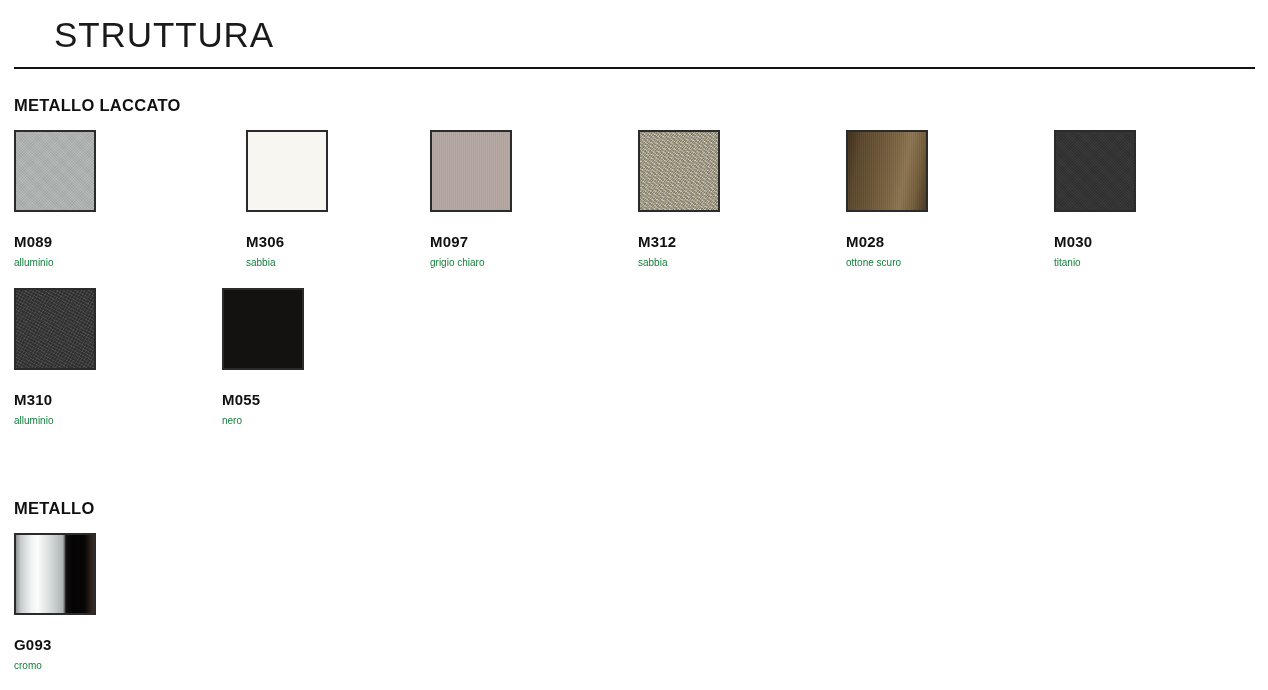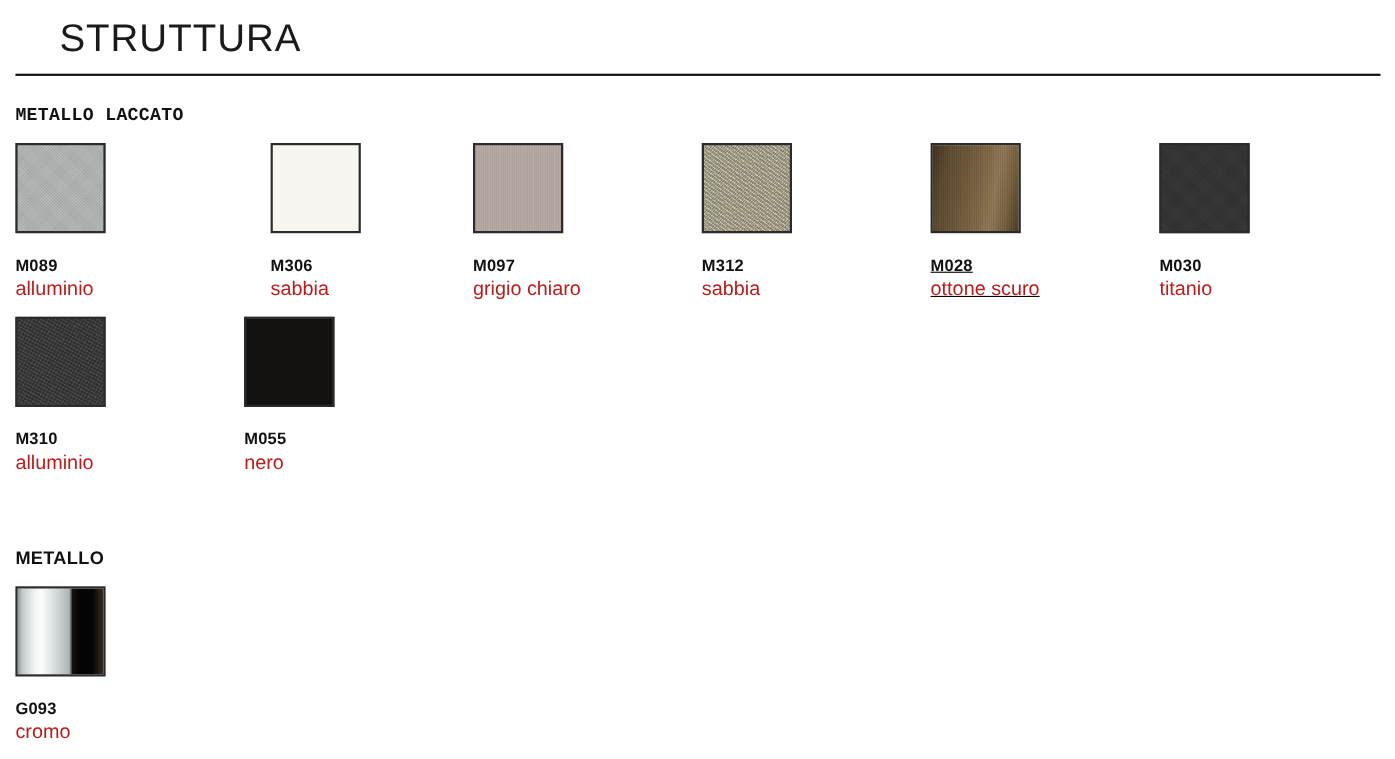--- a/index.html
+++ b/index.html
@@ -42,21 +42,21 @@
   .section-heading {
     position: absolute;
     left: 14px;
     font-size: 16.5px;
     font-weight: bold;
     letter-spacing: 0.3px;
     color: #111111;
     line-height: 20px;
     white-space: nowrap;
   }
-  #heading-laccato { top: 95px; font-family: Liberation Mono, monospace; }
+  #heading-laccato { top: 95px; }
   #heading-metallo { top: 498px; text-align: right; }
 
   
   .swatch-grid {
     position: absolute;
     left: 0;
     top: 0;
     width: 1268px;
   }
   .swatch-cell {
@@ -80,23 +80,23 @@
     margin-top: 21px;
     font-size: 15px;
     font-weight: bold;
     color: #111111;
     line-height: 18px;
     letter-spacing: 0.2px;
     white-space: nowrap;
   }
   .swatch-desc {
     margin-top: 3px;
-    font-size: 18px;
+    font-size: 10px;
     font-weight: normal;
-    color: #b91c1c;
+    color: #15803d;
     line-height: 17px;
     white-space: nowrap;
   }
 
   
   .tex-fine {
     background-image:
       repeating-linear-gradient(45deg, rgba(255,255,255,.07) 0 1px, rgba(0,0,0,.07) 1px 2px),
       repeating-linear-gradient(-45deg, rgba(255,255,255,.05) 0 1px, rgba(0,0,0,.06) 1px 2px);
     mix-blend-mode: overlay;
@@ -152,21 +152,21 @@
       <div class="swatch-code">M097</div>
       <div class="swatch-desc">grigio chiaro</div>
     </div>
     <div class="swatch-cell" style="left: 638px; top: 130px;">
       <div class="swatch-chip" style="background: rgb(169, 163, 146); width: 78px; height: 78px;">
         <div class="grain tex-coarse"></div>
       </div>
       <div class="swatch-code">M312</div>
       <div class="swatch-desc">sabbia</div>
     </div>
-    <div class="swatch-cell" style="left: 846px; top: 130px; text-decoration: underline;">
+    <div class="swatch-cell" style="left: 846px; top: 130px;">
       <div class="swatch-chip" style="background: linear-gradient(100deg, rgb(64, 48, 31) 0%, rgb(90, 72, 47) 16%, rgb(107, 86, 58) 38%, rgb(125, 103, 70) 58%, rgb(139, 116, 85) 70%, rgb(117, 96, 63) 84%, rgb(74, 58, 38) 100%); width: 78px; height: 78px;">
         <div class="grain tex-soft"></div>
       </div>
       <div class="swatch-code">M028</div>
       <div class="swatch-desc">ottone scuro</div>
     </div>
     <div class="swatch-cell" style="left: 1054px; top: 130px;">
       <div class="swatch-chip" style="background: rgb(52, 52, 52); width: 78px; height: 78px;">
         <div class="grain tex-fine"></div>
       </div>

